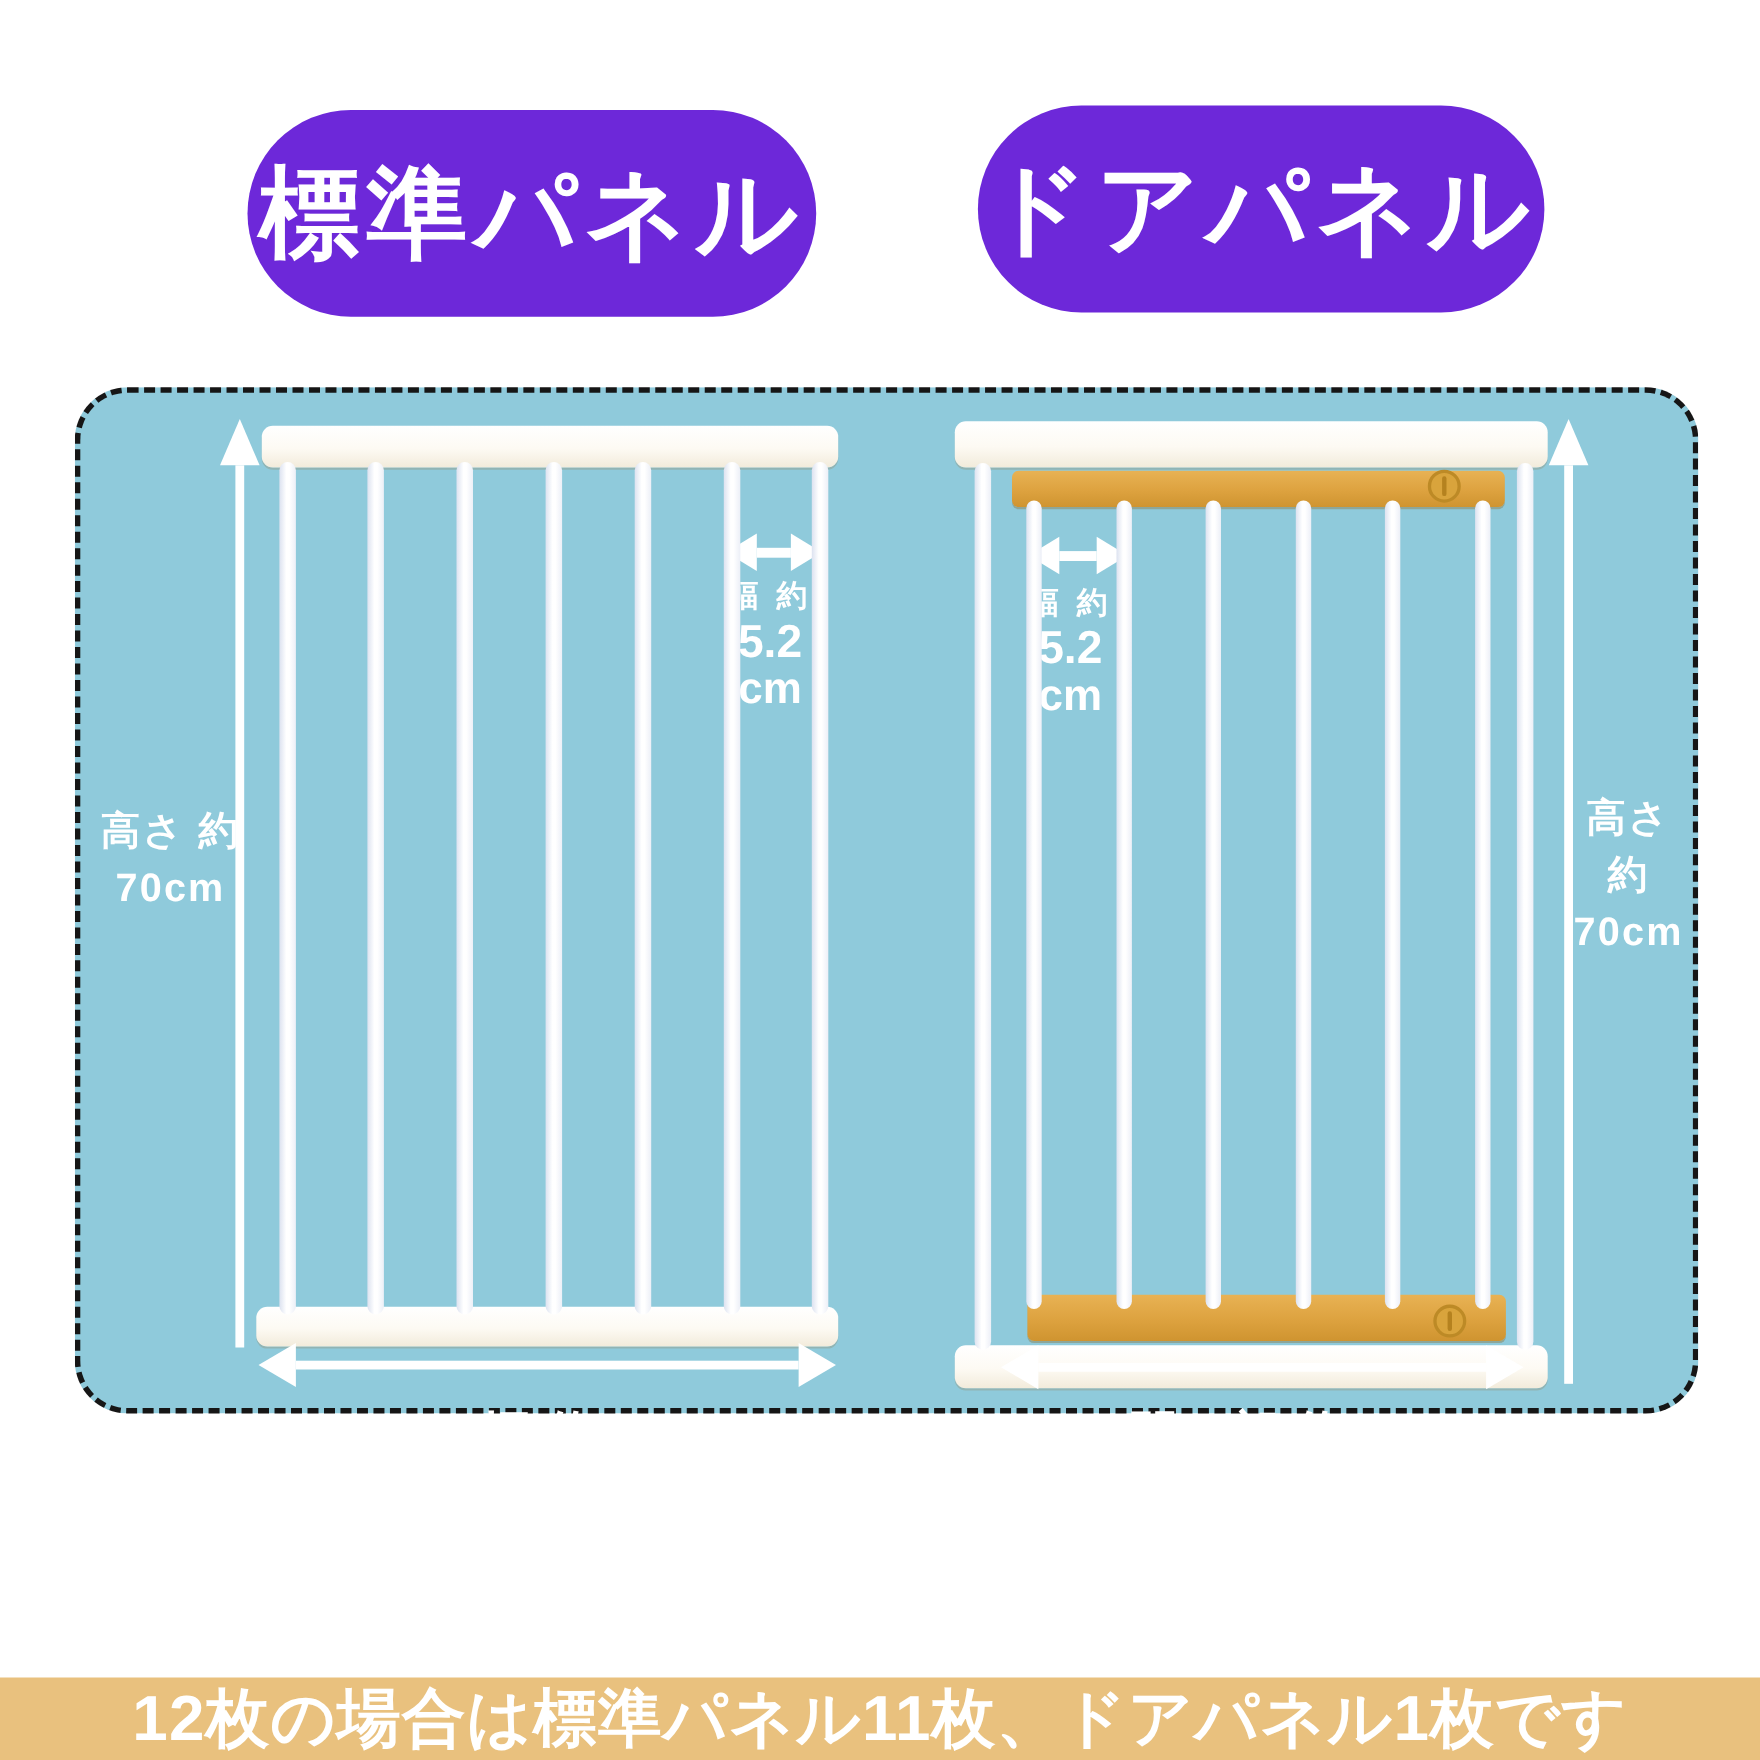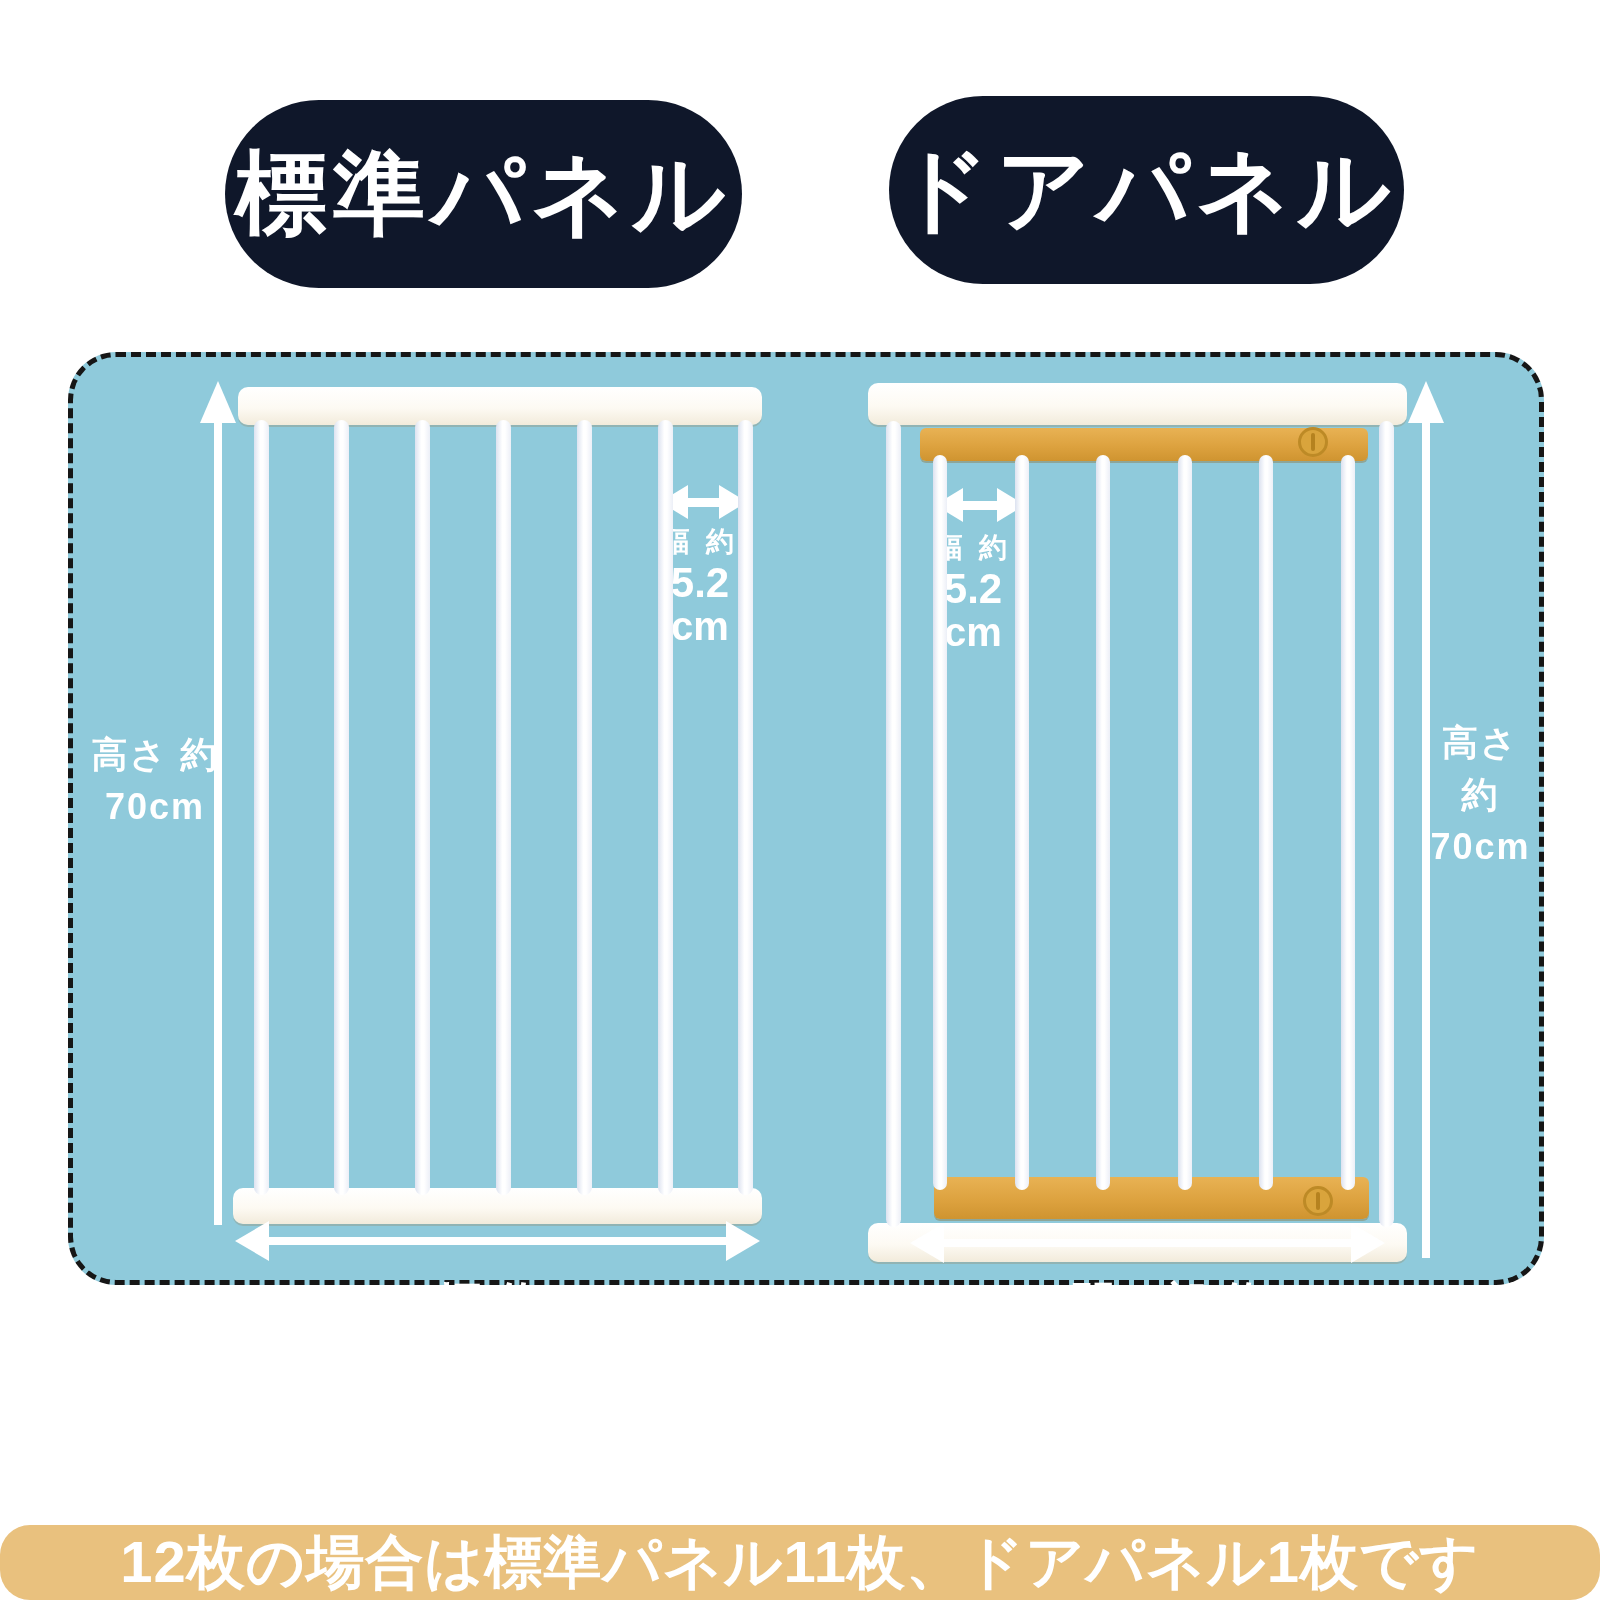--- a/index.html
+++ b/index.html
@@ -2,21 +2,21 @@
 <html><head>
 <meta charset="utf-8">
 <style>
   html,body{margin:0;padding:0;background:#ffffff;}
   .stage{
     position:relative;width:1600px;height:1600px;background:#ffffff;overflow:hidden;
     font-family:"Liberation Sans","DejaVu Sans",sans-serif;font-weight:700;color:#ffffff;
   }
   
   .pill{
-    position:absolute;background:#0f172a;border-radius:95px;
+    position:absolute;background:#6d28d9;border-radius:95px;
     display:flex;align-items:center;justify-content:center;
     font-size:92px;letter-spacing:6px;color:#ffffff;
   }
   .pill-left{left:225px;top:100px;width:517px;height:188px;}
   .pill-right{left:889px;top:96px;width:515px;height:188px;}
   
   .board{
     position:absolute;left:68px;top:352px;width:1476px;height:933px;
     background:#8fcadb;border:5px dashed #161616;border-radius:48px;
     box-sizing:border-box;
@@ -68,21 +68,21 @@
   .lbl{color:#ffffff;font-weight:700;text-align:center;}
   .gap-label .gl1{font-size:28px;line-height:38px;letter-spacing:4px;position:static;}
   .gap-label .gl2{font-size:42px;line-height:44px;position:static;}
   .gap-label .gl3{font-size:40px;line-height:42px;position:static;}
   .height-label div{font-size:36px;line-height:52px;position:static;letter-spacing:2px;}
   .width-label{font-size:44px;letter-spacing:2px;margin-top:24px;}
   
   .banner{
     position:absolute;left:0;top:1525px;width:1600px;height:75px;background:#e9c17e;
     display:flex;align-items:center;justify-content:center;
-    font-size:58px;letter-spacing:1px;color:#ffffff;border-radius:30px;
+    font-size:58px;letter-spacing:1px;color:#ffffff;
   }
 </style>
 </head>
 <body>
 
 <div class="stage">
 
   <div class="pill pill-left">
     <span>標準パネル</span>
   </div>
@@ -153,21 +153,21 @@
     <div class="lbl height-label" style="left:1345px;top:360px;width:125px;">
       <div>高さ 約</div>
       <div>70cm</div>
     </div>
 
     <div class="harrow big" style="left:837px;top:866px;width:475px;">
       <div class="hhead l"></div>
         <div class="hshaft"></div>
         <div class="hhead r"></div>
     </div>
-    <div class="lbl width-label" style="left:909px;top:893px;width:340px;text-align:right;">開口部 約37</div>
+    <div class="lbl width-label" style="left:909px;top:893px;width:340px;">開口部 約37</div>
 
   <div class="bar" style="left: 180.5px; top: 63px; width: 15px; height: 775px;"></div>
       <div class="bar" style="left: 261.3px; top: 63px; width: 15px; height: 775px;"></div>
       <div class="bar" style="left: 342.1px; top: 63px; width: 15px; height: 775px;"></div>
       <div class="bar" style="left: 422.9px; top: 63px; width: 15px; height: 775px;"></div>
       <div class="bar" style="left: 503.7px; top: 63px; width: 15px; height: 775px;"></div>
       <div class="bar" style="left: 584.5px; top: 63px; width: 15px; height: 775px;"></div>
       <div class="bar" style="left: 665.3px; top: 63px; width: 15px; height: 775px;"></div>
       <div class="bar" style="left: 812.5px; top: 64px; width: 15px; height: 806px;"></div>
       <div class="bar" style="left: 1305.5px; top: 64px; width: 15px; height: 806px;"></div>

